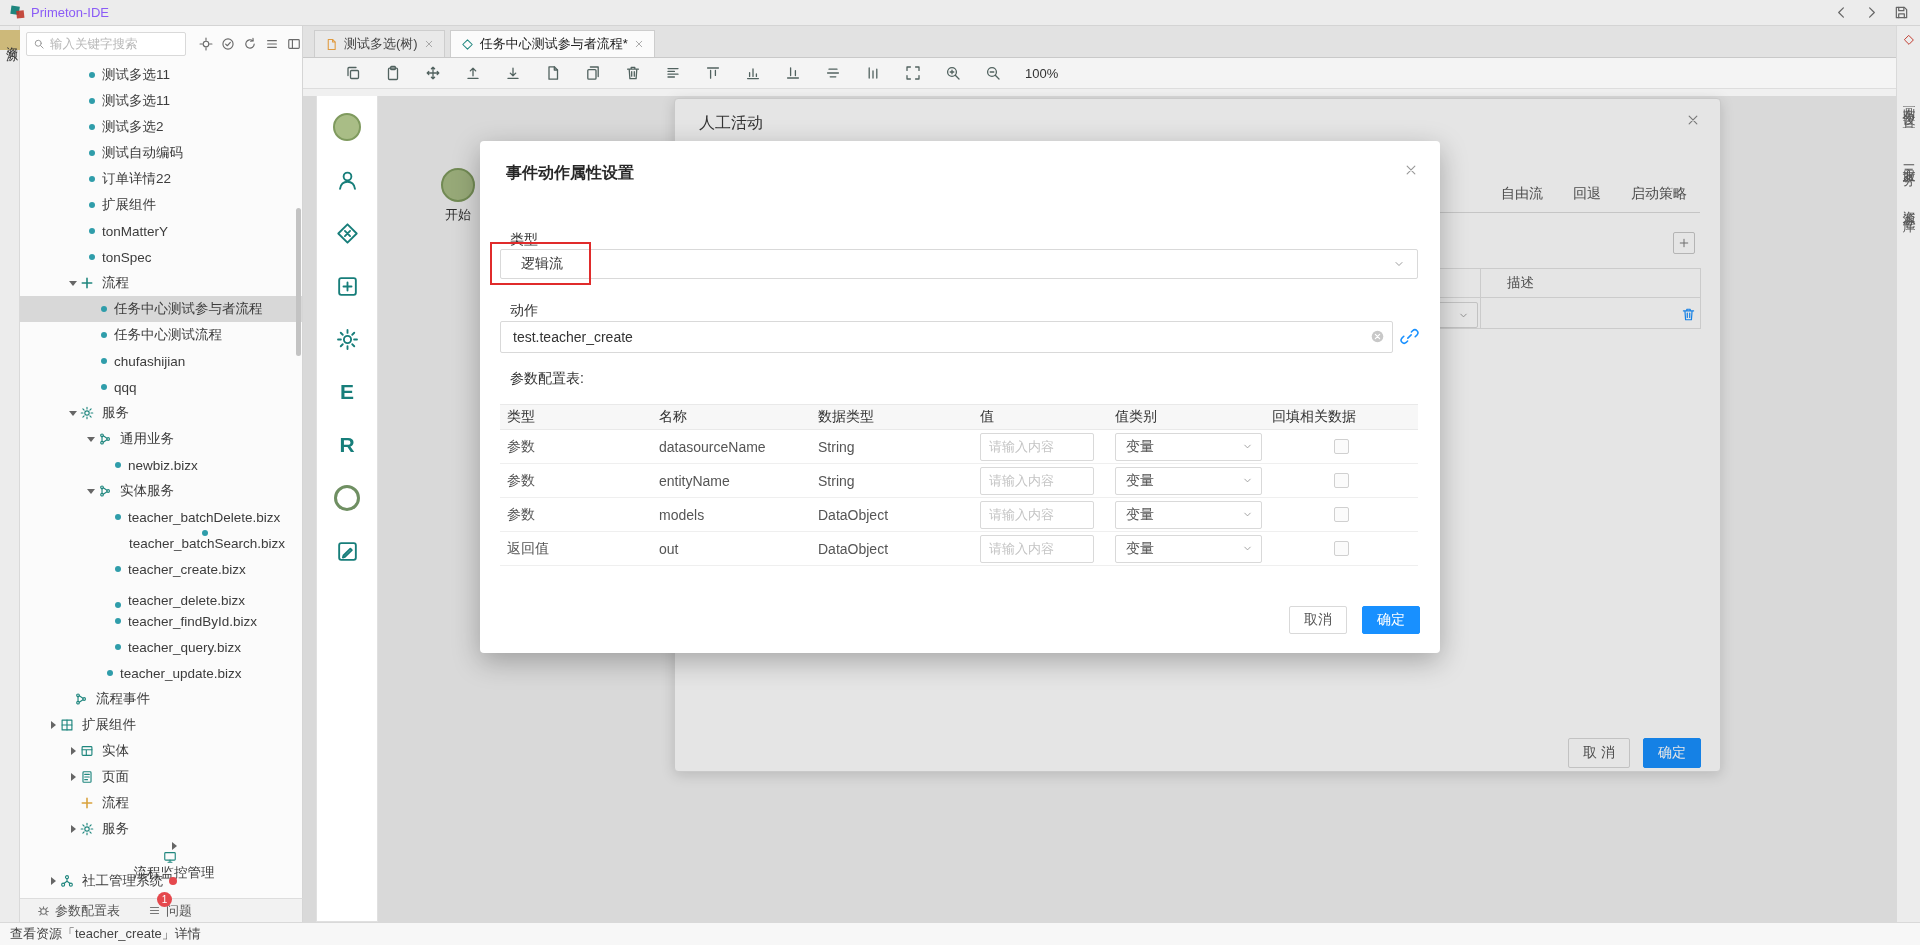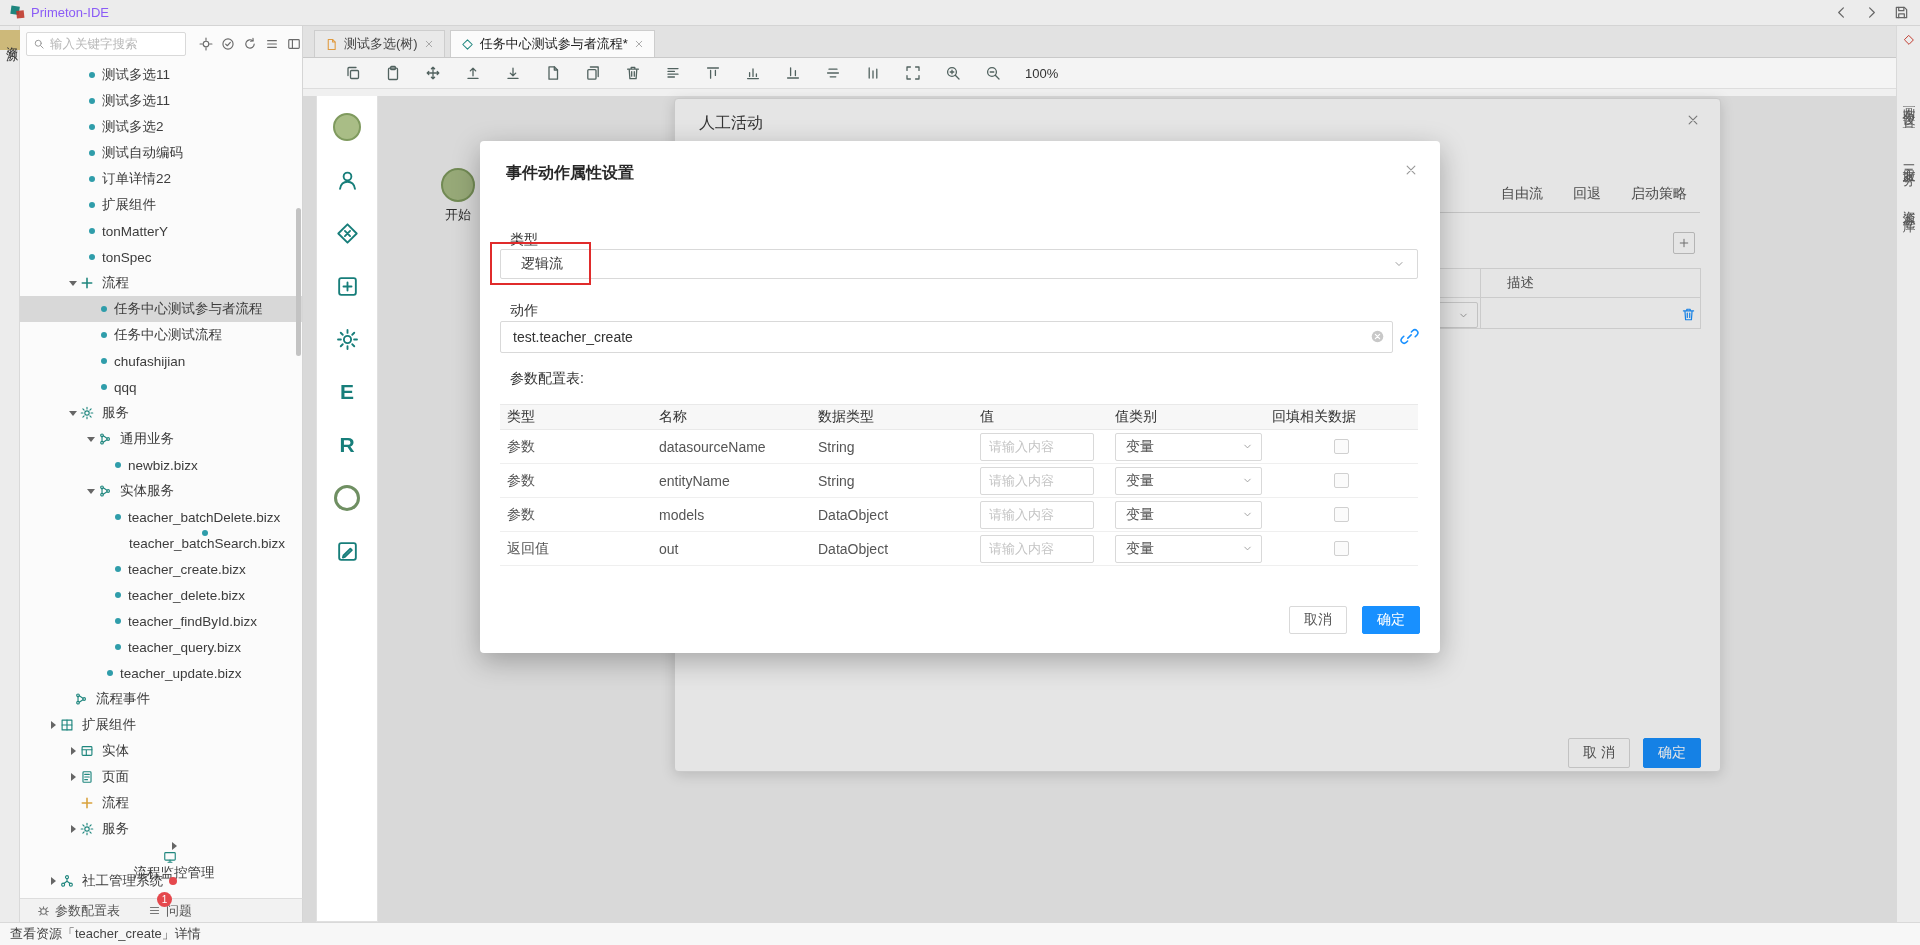--- a/index.html
+++ b/index.html
@@ -301,21 +301,21 @@
           <span>teacher_batchDelete.bizx</span>
         </div>
         <div class="trow" style="padding-left: 92px; flex-direction: column;">
           <span class="dot"></span>
           <span>teacher_batchSearch.bizx</span>
         </div>
         <div class="trow" style="padding-left: 92px;">
           <span class="dot"></span>
           <span>teacher_create.bizx</span>
         </div>
-        <div class="trow" style="padding-left: 92px;">
+        <div class="trow" style="padding-left: 92px; align-items: flex-end;">
           <span class="dot"></span>
           <span>teacher_delete.bizx</span>
         </div>
         <div class="trow" style="padding-left: 92px;">
           <span class="dot"></span>
           <span>teacher_findById.bizx</span>
         </div>
         <div class="trow" style="padding-left: 92px;">
           <span class="dot"></span>
           <span>teacher_query.bizx</span>

